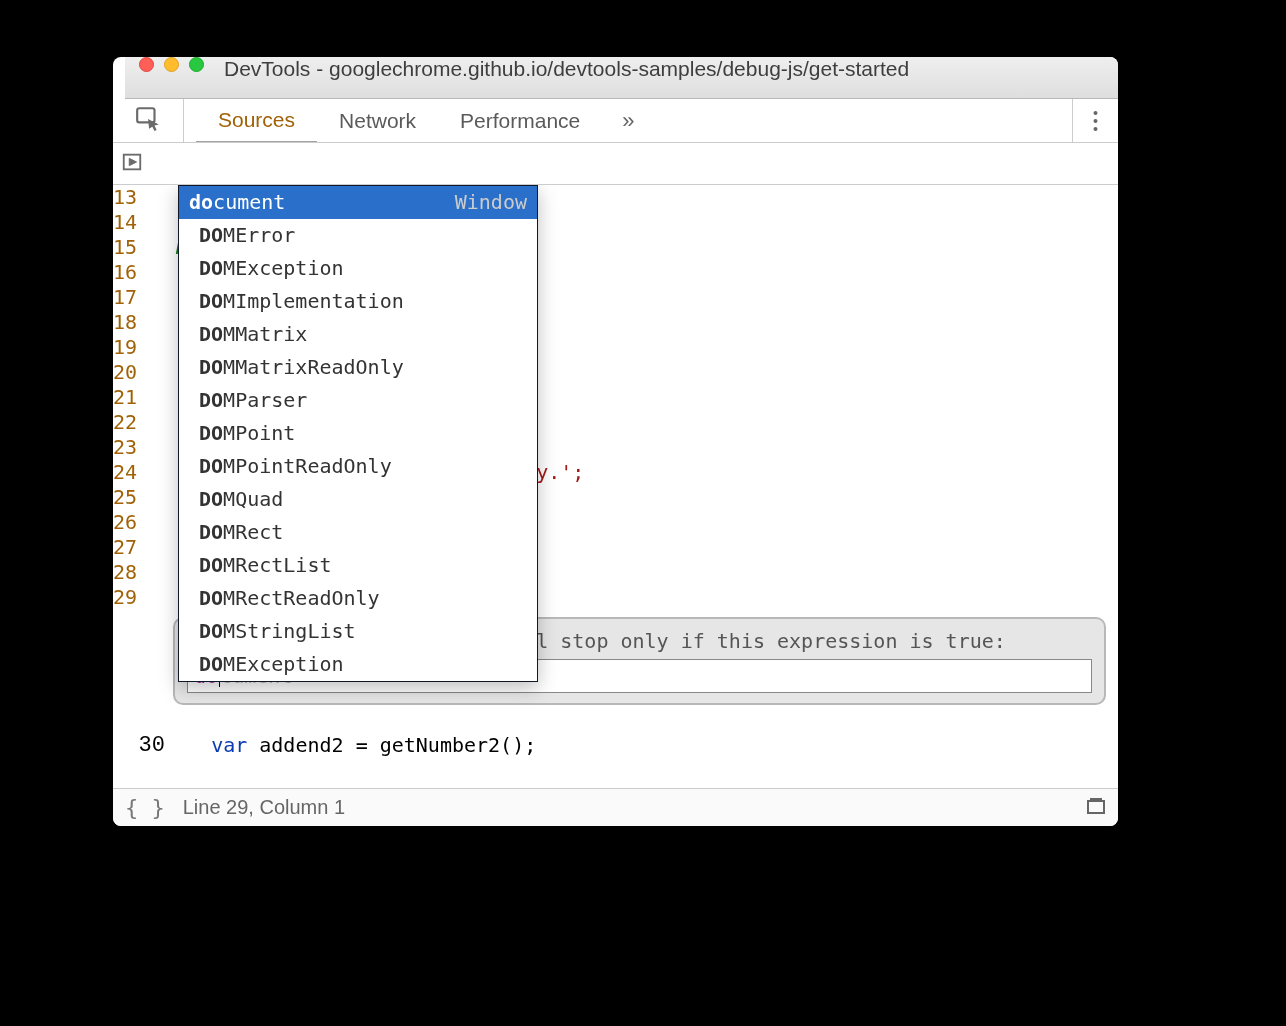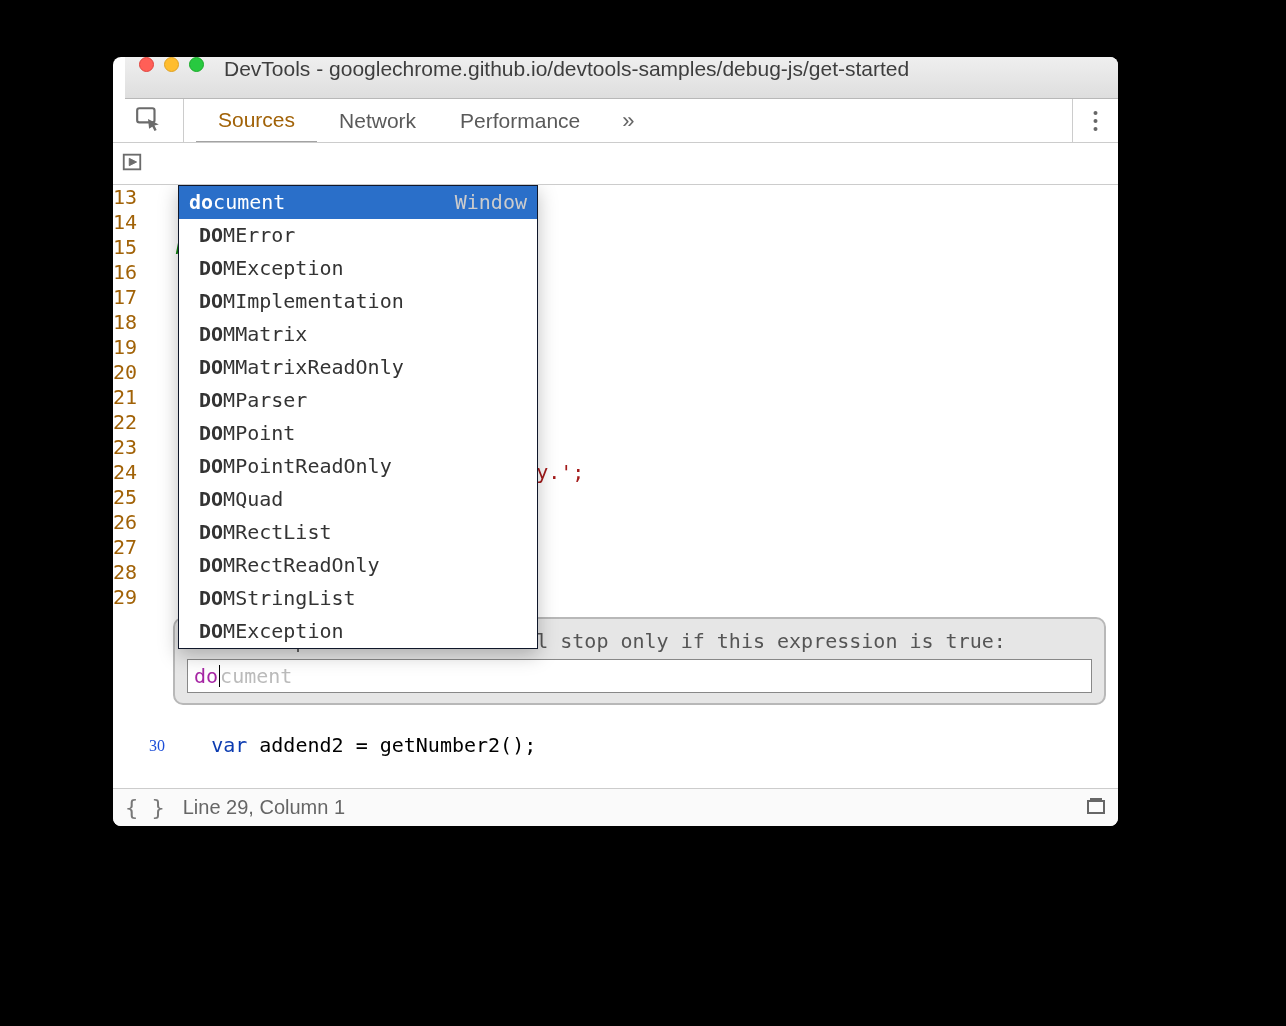--- a/index.html
+++ b/index.html
@@ -125,21 +125,21 @@
 .bp-input .typed { color: #a626a4; }
 .bp-input .caret { display:inline-block; width:1px; height:22px; background:#000; margin-left:1px; }
 .bp-input .ghost { color: #bbb; }
 .line30 {
   position:absolute;
   left:0; right:0;
   top: 548px;
   height: 25px;
   display:flex;
 }
-.line30 .g { width:62px; text-align:right; padding-right:10px; color:#1d4ed8; font-family:Liberation Serif, serif; font-size:16px; line-height:25px;}
+.line30 .g { width:62px; text-align:right; padding-right:10px; color:#000000; font-family:Liberation Mono, monospace; font-size:22px; line-height:25px;}
 .line30 .c { flex:1; font-family:Menlo,monospace; font-size:20px; line-height:25px; white-space:pre; }
 .statusbar {
   height: 38px;
   border-top: 1px solid #ccc;
   display: flex;
   align-items: center;
   padding: 0 12px;
   font-size: 20px;
   color: #666;
   gap: 18px;
@@ -299,20 +299,23 @@
         <div class="ac-item">
           <span><span class="match">DO</span><span>MPoint</span></span>
         </div>
         <div class="ac-item">
           <span><span class="match">DO</span><span>MPointReadOnly</span></span>
         </div>
         <div class="ac-item">
           <span><span class="match">DO</span><span>MQuad</span></span>
         </div>
         <div class="ac-item">
+          <span><span class="match">DO</span><span>MRect</span></span>
+        </div>
+        <div class="ac-item">
           <span><span class="match">DO</span><span>MRectList</span></span>
         </div>
         <div class="ac-item">
           <span><span class="match">DO</span><span>MRectReadOnly</span></span>
         </div>
         <div class="ac-item">
           <span><span class="match">DO</span><span>MStringList</span></span>
         </div>
         <div class="ac-item">
           <span><span class="match">DO</span><span>MException</span></span>

